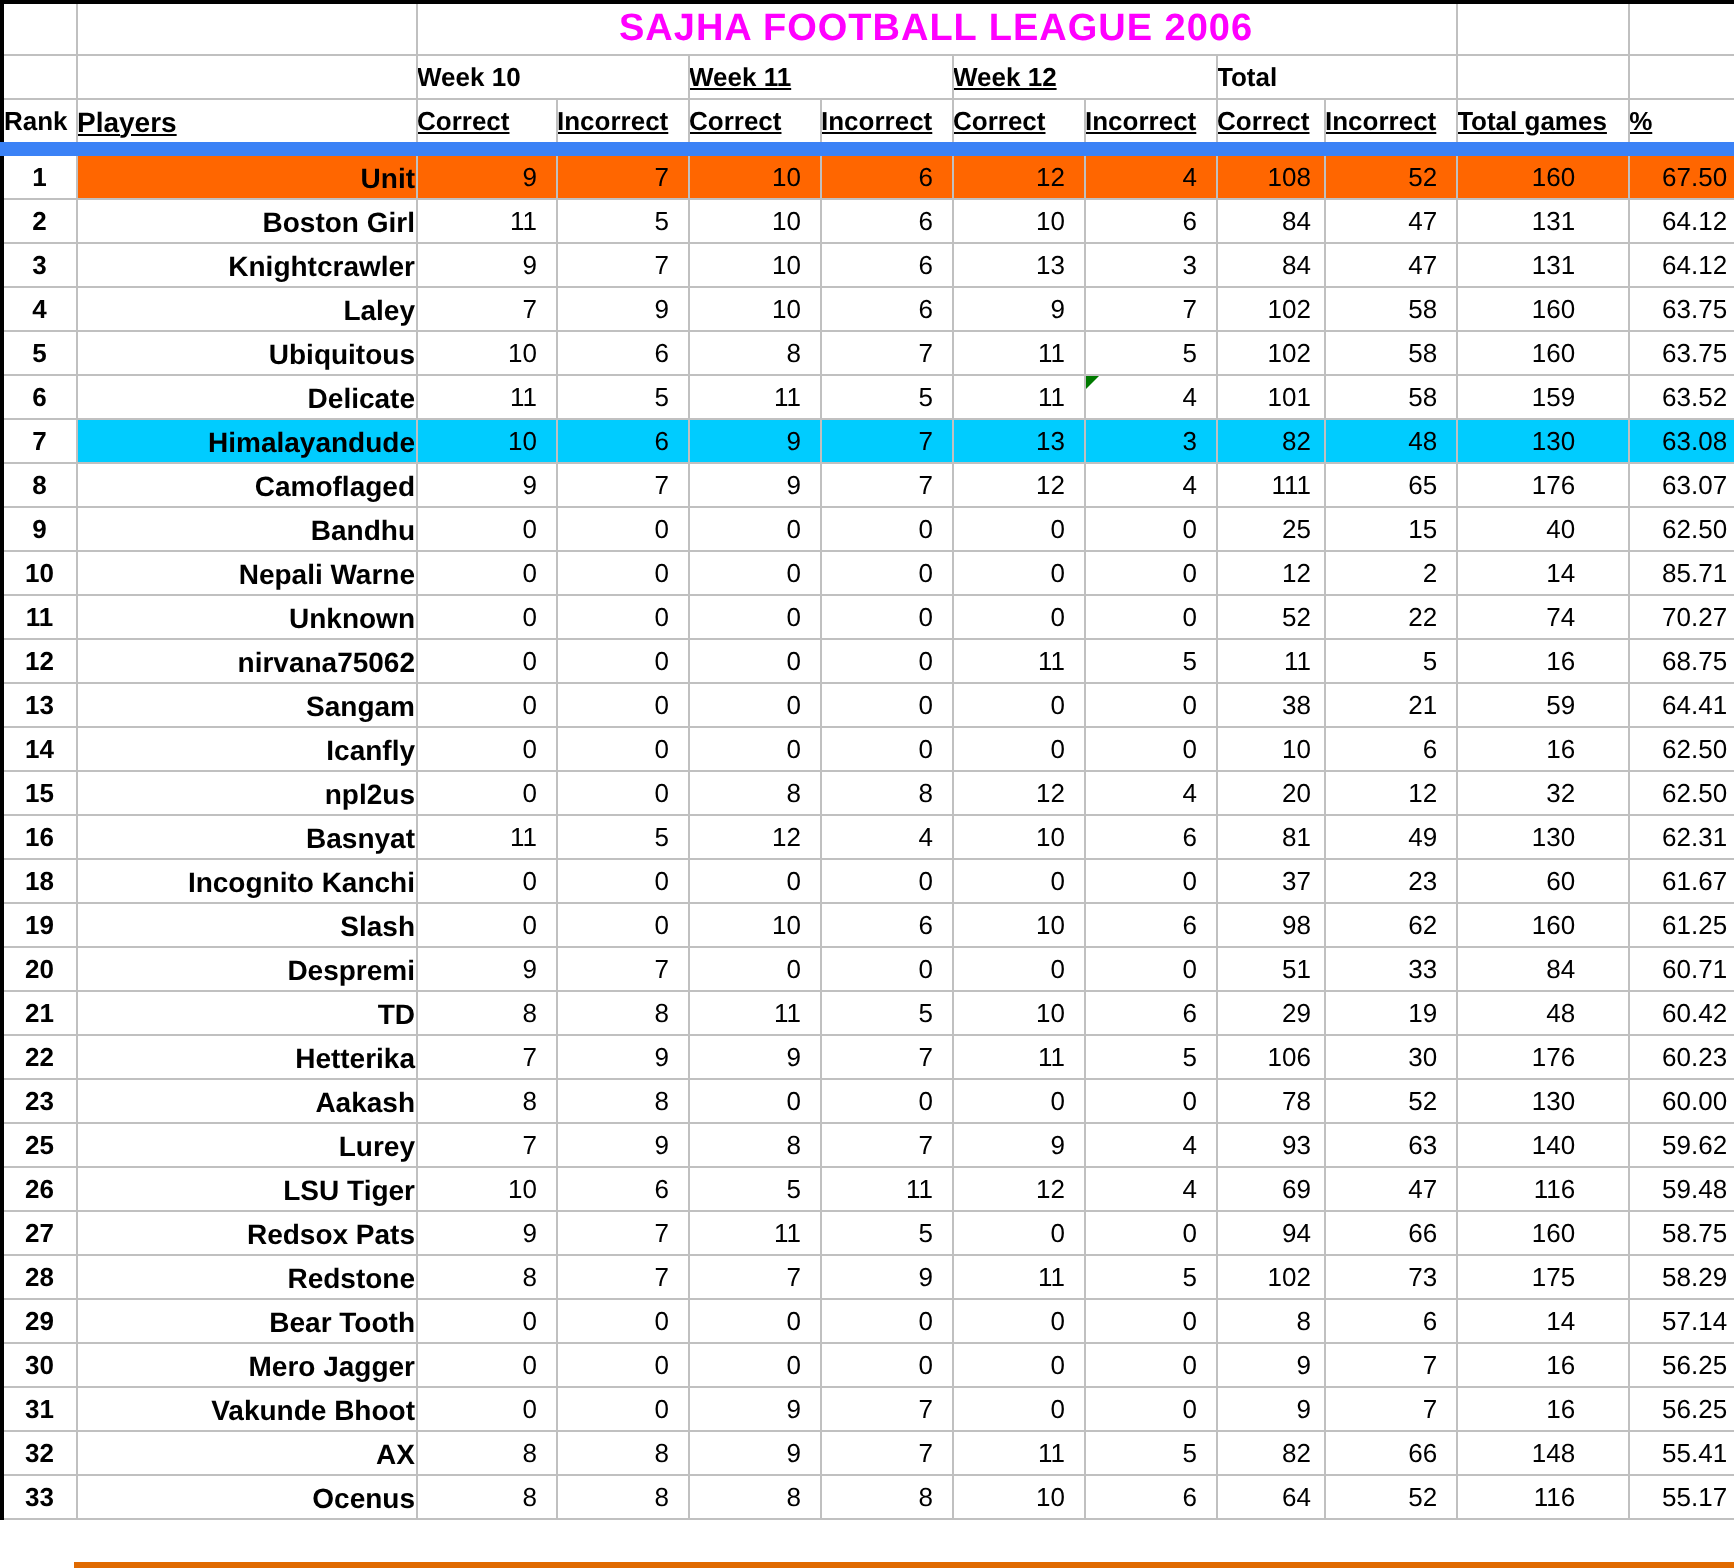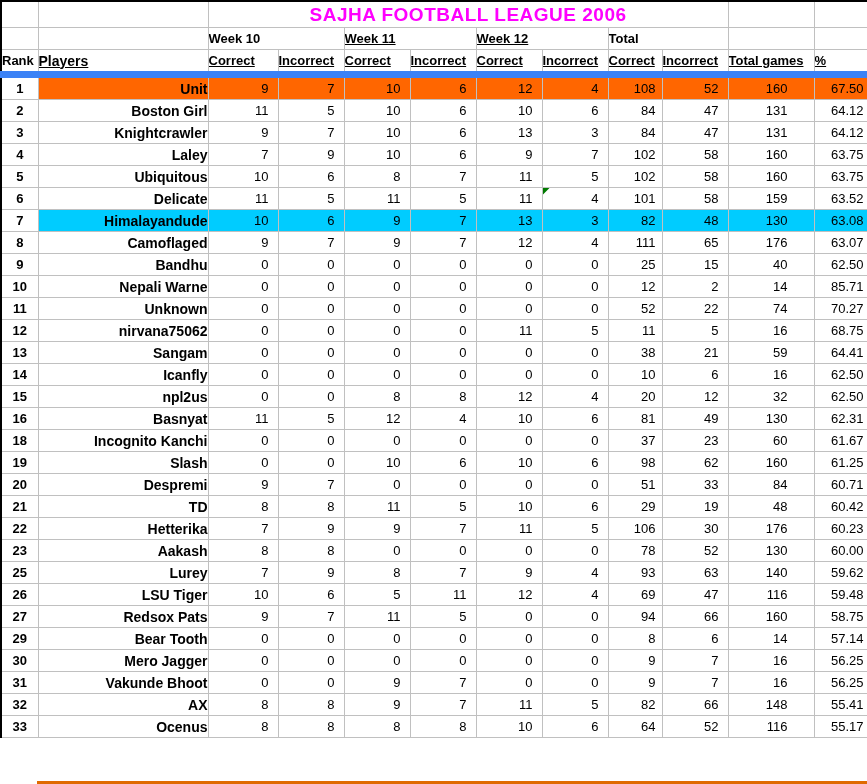--- a/index.html
+++ b/index.html
@@ -462,20 +462,34 @@
     <td class="num">11</td>
     <td class="num">5</td>
     <td class="num">0</td>
     <td class="num">0</td>
     <td class="num tcorr">94</td>
     <td class="num">66</td>
     <td class="num games">160</td>
     <td class="num pct">58.75</td>
   </tr>
         <tr>
+    <td class="rank-c">28</td>
+    <td class="player-c">Redstone</td>
+    <td class="num">8</td>
+    <td class="num">7</td>
+    <td class="num">7</td>
+    <td class="num">9</td>
+    <td class="num">11</td>
+    <td class="num">5</td>
+    <td class="num tcorr">102</td>
+    <td class="num">73</td>
+    <td class="num games">175</td>
+    <td class="num pct">58.29</td>
+  </tr>
+        <tr>
     <td class="rank-c">29</td>
     <td class="player-c">Bear Tooth</td>
     <td class="num">0</td>
     <td class="num">0</td>
     <td class="num">0</td>
     <td class="num">0</td>
     <td class="num">0</td>
     <td class="num">0</td>
     <td class="num tcorr">8</td>
     <td class="num">6</td>

